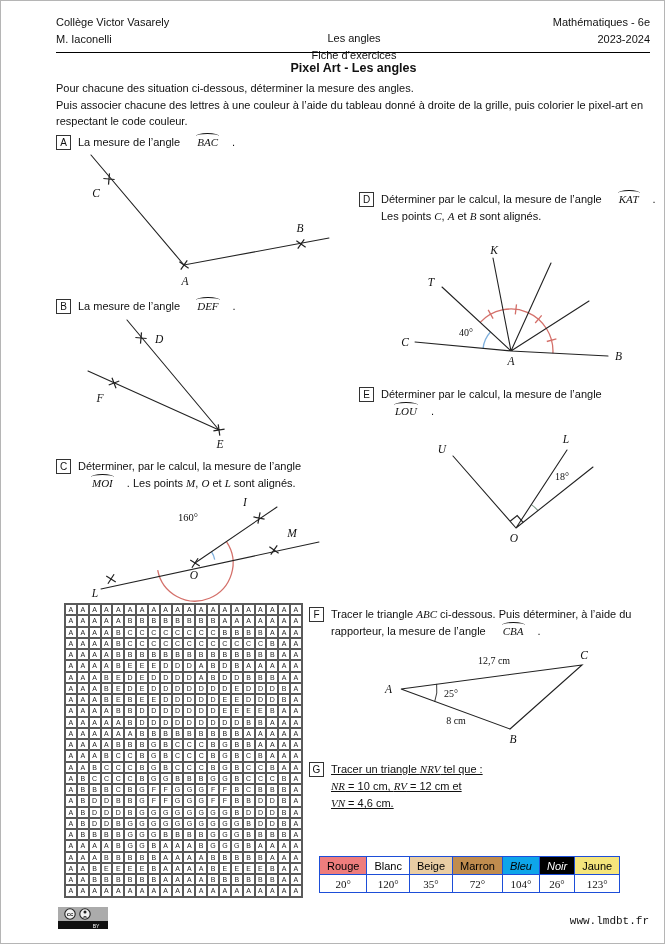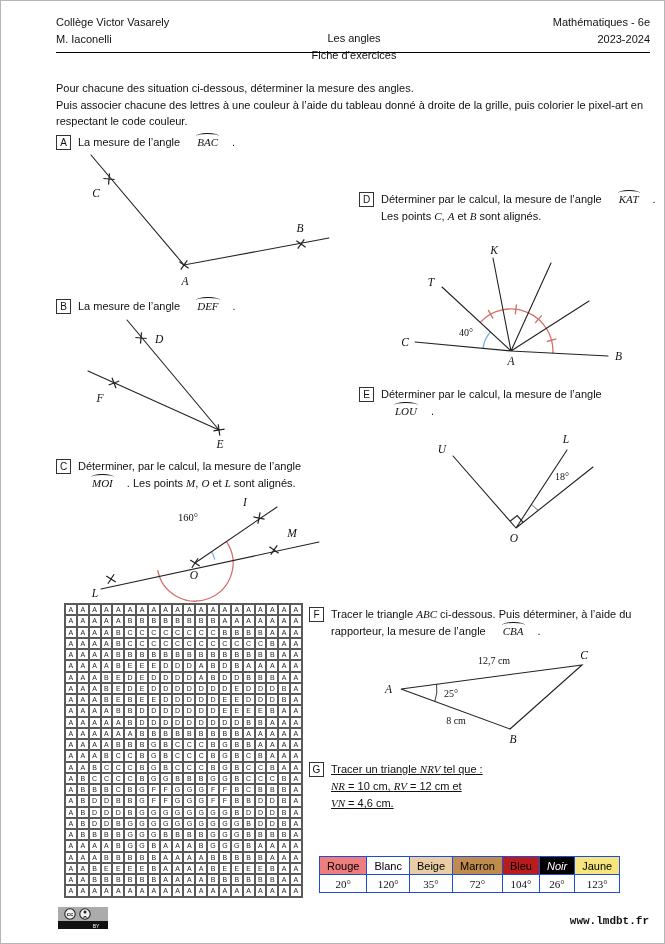--- a/index.html
+++ b/index.html
@@ -29,41 +29,42 @@
   svg .arc-blue{stroke:#7fb0dd;stroke-width:1.3;fill:none;}
   svg .arc-green{stroke:#7d9a88;stroke-width:1.1;fill:none;}
   #pixel-grid{border:0.5px solid #5a5a5a;background:#fff;}
   .pg-row{display:flex;}
   .pg-cell{width:11.85px;height:11.26px;box-sizing:border-box;border:0.5px solid #5a5a5a;
            display:flex;align-items:center;justify-content:center;font-size:7px;color:#222;}
   #color-table{border-collapse:collapse;font-size:11px;}
   #color-table td{border:1px solid #1d4ed8;text-align:center;padding:0 7px;height:17px;}
   .ct-val{font-family:"Liberation Serif",serif;}
   .footer-page{font-size:11px;font-family:"Liberation Serif",serif;text-align:center;}
-  .footer-site{font-size:11px;font-family:"Liberation Mono",monospace;font-weight:bold;}
+  .footer-site{font-size:11px;font-family:"Liberation Mono",monospace;}
 </style>
 </head>
 <body>
 
 <div id="page">
 
   <div class="abs hdr" style="left:55px;top:13px;">
     <div>Collège Victor Vasarely</div>
     <div>M. Iaconelli</div>
   </div>
   <div class="abs hdr" style="left:233px;top:13px;width:240px;text-align:center;margin-top:16px;">
     <div>Les angles</div>
     <div>Fiche d’exercices</div>
   </div>
   <div class="abs hdr" style="right:14px;top:13px;text-align:right;">
     <div>Mathématiques - 6e</div>
     <div>2023-2024</div>
   </div>
   <div class="abs hdr-rule" style="left:55px;right:14px;top:51px;"></div>
 
+  <div class="abs title" style="left:42px;right:0;top:60px;">Pixel Art - Les angles</div>
 
   <div class="abs intro" style="left:55px;top:79px;width:598px;">
     <div>Pour chacune des situation ci-dessous, déterminer la mesure des angles.</div>
     <div>Puis associer chacune des lettres à une couleur à l’aide du tableau donné à droite de la grille, puis colorier le pixel-art en respectant le code couleur.</div>
   </div>
 
   <div class="abs problem" style="left:55px;top:133px;width:270px;">
     <span class="pbox">A</span>
     <div class="ptext"><span class="t">La mesure de l’angle </span><span class="a">BAC</span><span class="t">.</span></div>
   </div>
@@ -740,21 +741,21 @@
     </div>
   </div>
 
   <table class="abs" id="color-table" style="left:318px;top:855px;">
     <tbody>
       <tr>
           <td style="background: rgb(238, 125, 125); color: rgb(0, 0, 0);">Rouge</td>
           <td style="background: rgb(255, 255, 255); color: rgb(0, 0, 0);">Blanc</td>
           <td style="background: rgb(233, 205, 164); color: rgb(0, 0, 0);">Beige</td>
           <td style="background: rgb(192, 140, 78); color: rgb(0, 0, 0);">Marron</td>
-          <td style="background: #b91c1c; color: rgb(0, 0, 0);">Bleu</td>
+          <td style="background: #0ea5e9; color: rgb(0, 0, 0); font-style: italic;">Bleu</td>
           <td style="background: rgb(0, 0, 0); color: rgb(255, 255, 255); font-style: italic;">Noir</td>
           <td style="background: rgb(245, 229, 124); color: rgb(0, 0, 0);">Jaune</td>
         </tr>
       <tr>
           <td class="ct-val">20°</td>
           <td class="ct-val">120°</td>
           <td class="ct-val">35°</td>
           <td class="ct-val">72°</td>
           <td class="ct-val">104°</td>
           <td class="ct-val">26°</td>

